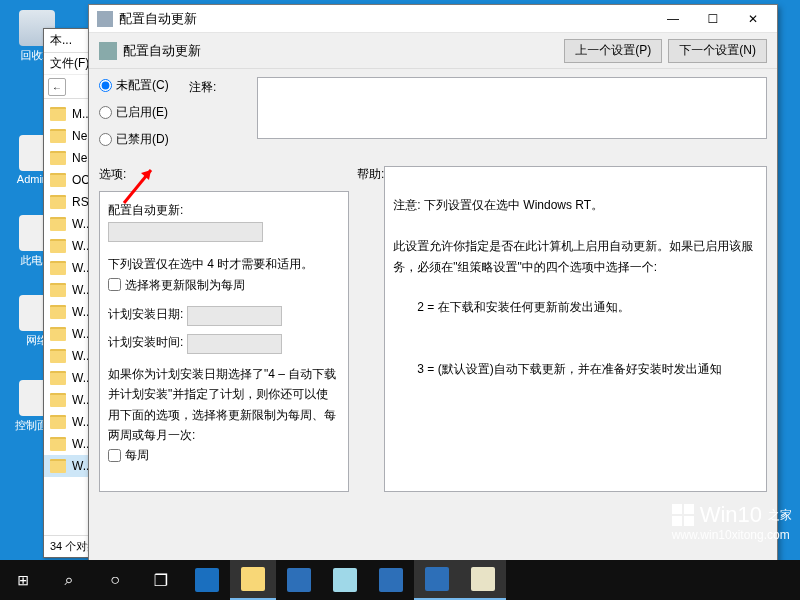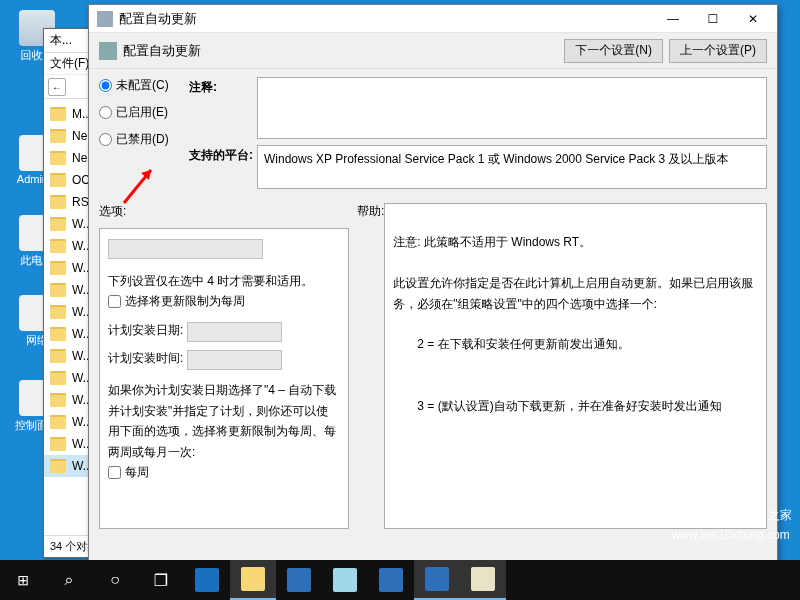--- a/index.html
+++ b/index.html
@@ -38,21 +38,21 @@
 .dialog .hdr .ico16 { width: 18px; height: 18px; background: #8aa; margin-right: 6px; }
 .dialog .hdr .spacer { flex: 1; }
 .dialog .btn { height: 24px; padding: 0 10px; background: #e1e1e1; border: 1px solid #adadad; font-size: 12px; margin-left: 6px; cursor: pointer; }
 
 .formrow { display: flex; padding: 8px 10px 4px 10px; font-size: 12px; }
 .radios { width: 90px; }
 .radios label { display: flex; align-items: center; margin-bottom: 10px; cursor: pointer; }
 .radios input { margin-right: 4px; }
 .rcol { flex: 1; }
 .rcol .line { display: flex; margin-bottom: 6px; }
-.rcol .lbl { width: 68px; padding-top: 2px; font-weight: bold; }
+.rcol .lbl { width: 68px; padding-top: 2px; }
 .rcol textarea { flex: 1; height: 62px; resize: none; border: 1px solid #abadb3; font-family: inherit; font-size: 12px; padding: 3px; background: #fff; }
 .rcol .plat { flex: 1; border: 1px solid #abadb3; background: #fff; padding: 4px 6px; font-size: 12px; line-height: 1.5; height: 44px; overflow: hidden; }
 
 .panes { display: flex; padding: 4px 10px 10px 10px; gap: 8px; height: 340px; }
 .pane-l { width: 250px; display: flex; flex-direction: column; }
 .pane-r { flex: 1; display: flex; flex-direction: row; }
 .pane-label { font-size: 12px; margin-bottom: 8px; }
 .pane-inner { flex: 1; background: #fff; border: 1px solid #abadb3; overflow-y: scroll; padding: 8px; font-size: 12px; line-height: 1.7; }
 .pane-inner::-webkit-scrollbar { width: 16px; }
 .pane-inner::-webkit-scrollbar-track { background: #f0f0f0; }
@@ -174,22 +174,22 @@
     <span>配置自动更新</span>
     <span class="spacer"></span>
     <span class="ctrl">—</span>
     <span class="ctrl">☐</span>
     <span class="ctrl">✕</span>
   </div>
   <div class="hdr">
     <span class="ico16"></span>
     <span>配置自动更新</span>
     <span class="spacer"></span>
+    <button class="btn">上一个设置(P)</button>
     <button class="btn">下一个设置(N)</button>
-    <button class="btn">上一个设置(P)</button>
   </div>
 
   <div class="formrow">
     <div class="radios">
       <label>
           <input type="radio" name="cfg" checked="" style="">
           <span>未配置(C)</span>
         </label>
       <label>
           <input type="radio" name="cfg" style="">
@@ -198,31 +198,28 @@
       <label>
           <input type="radio" name="cfg" style="">
           <span>已禁用(D)</span>
         </label>
     </div>
     <div class="rcol">
       <div class="line">
         <span class="lbl">注释:</span>
         <textarea style=""></textarea>
       </div>
-      <div class="line">
-        <span class="lbl">支持的平台:</span>
-        <div class="plat">Windows XP Professional Service Pack 1 或 Windows 2000 Service Pack 3 及以上版本</div>
-      </div>
     </div>
   </div>
 
   <div class="panes">
     <div class="pane-l">
       <div class="pane-label">选项:</div>
       <div class="pane-inner">
+        <div>配置自动更新:</div>
         <span class="dd"></span>
         <div style="height:12px"></div>
         <div>下列设置仅在选中 4 时才需要和适用。</div>
         <label class="chk">
             <input type="checkbox" style="">
             <span>选择将更新限制为每周</span>
           </label>
         <div style="height:6px"></div>
         <span>计划安装日期:</span> <span class="dd" style="width:95px"></span>
         <div style="height:6px"></div>
@@ -232,21 +229,21 @@
         <label class="chk">
             <input type="checkbox" style="">
             <span>每周</span>
           </label>
       </div>
     </div>
     <div class="pane-r">
       <div class="pane-label">帮助:</div>
       <div class="pane-inner">
         <br>
-        <div>注意: 此策略不适用于 Windows RT。</div><br>
+        <div>注意: 下列设置仅在选中 Windows RT。</div><br>
         <div>此设置允许你指定是否在此计算机上启用自动更新。如果已启用该服务，必须在"组策略设置"中的四个选项中选择一个:</div><br>
         <div style="text-indent:2em"><span>2 = 在下载和安装任何更新前发出通知。</span></div><br>
         <br>
         <div style="text-indent:2em"><span>3 = (默认设置)自动下载更新，并在准备好安装时发出通知</span></div><br>
         
       </div>
     </div>
   </div>
 </div>
 

